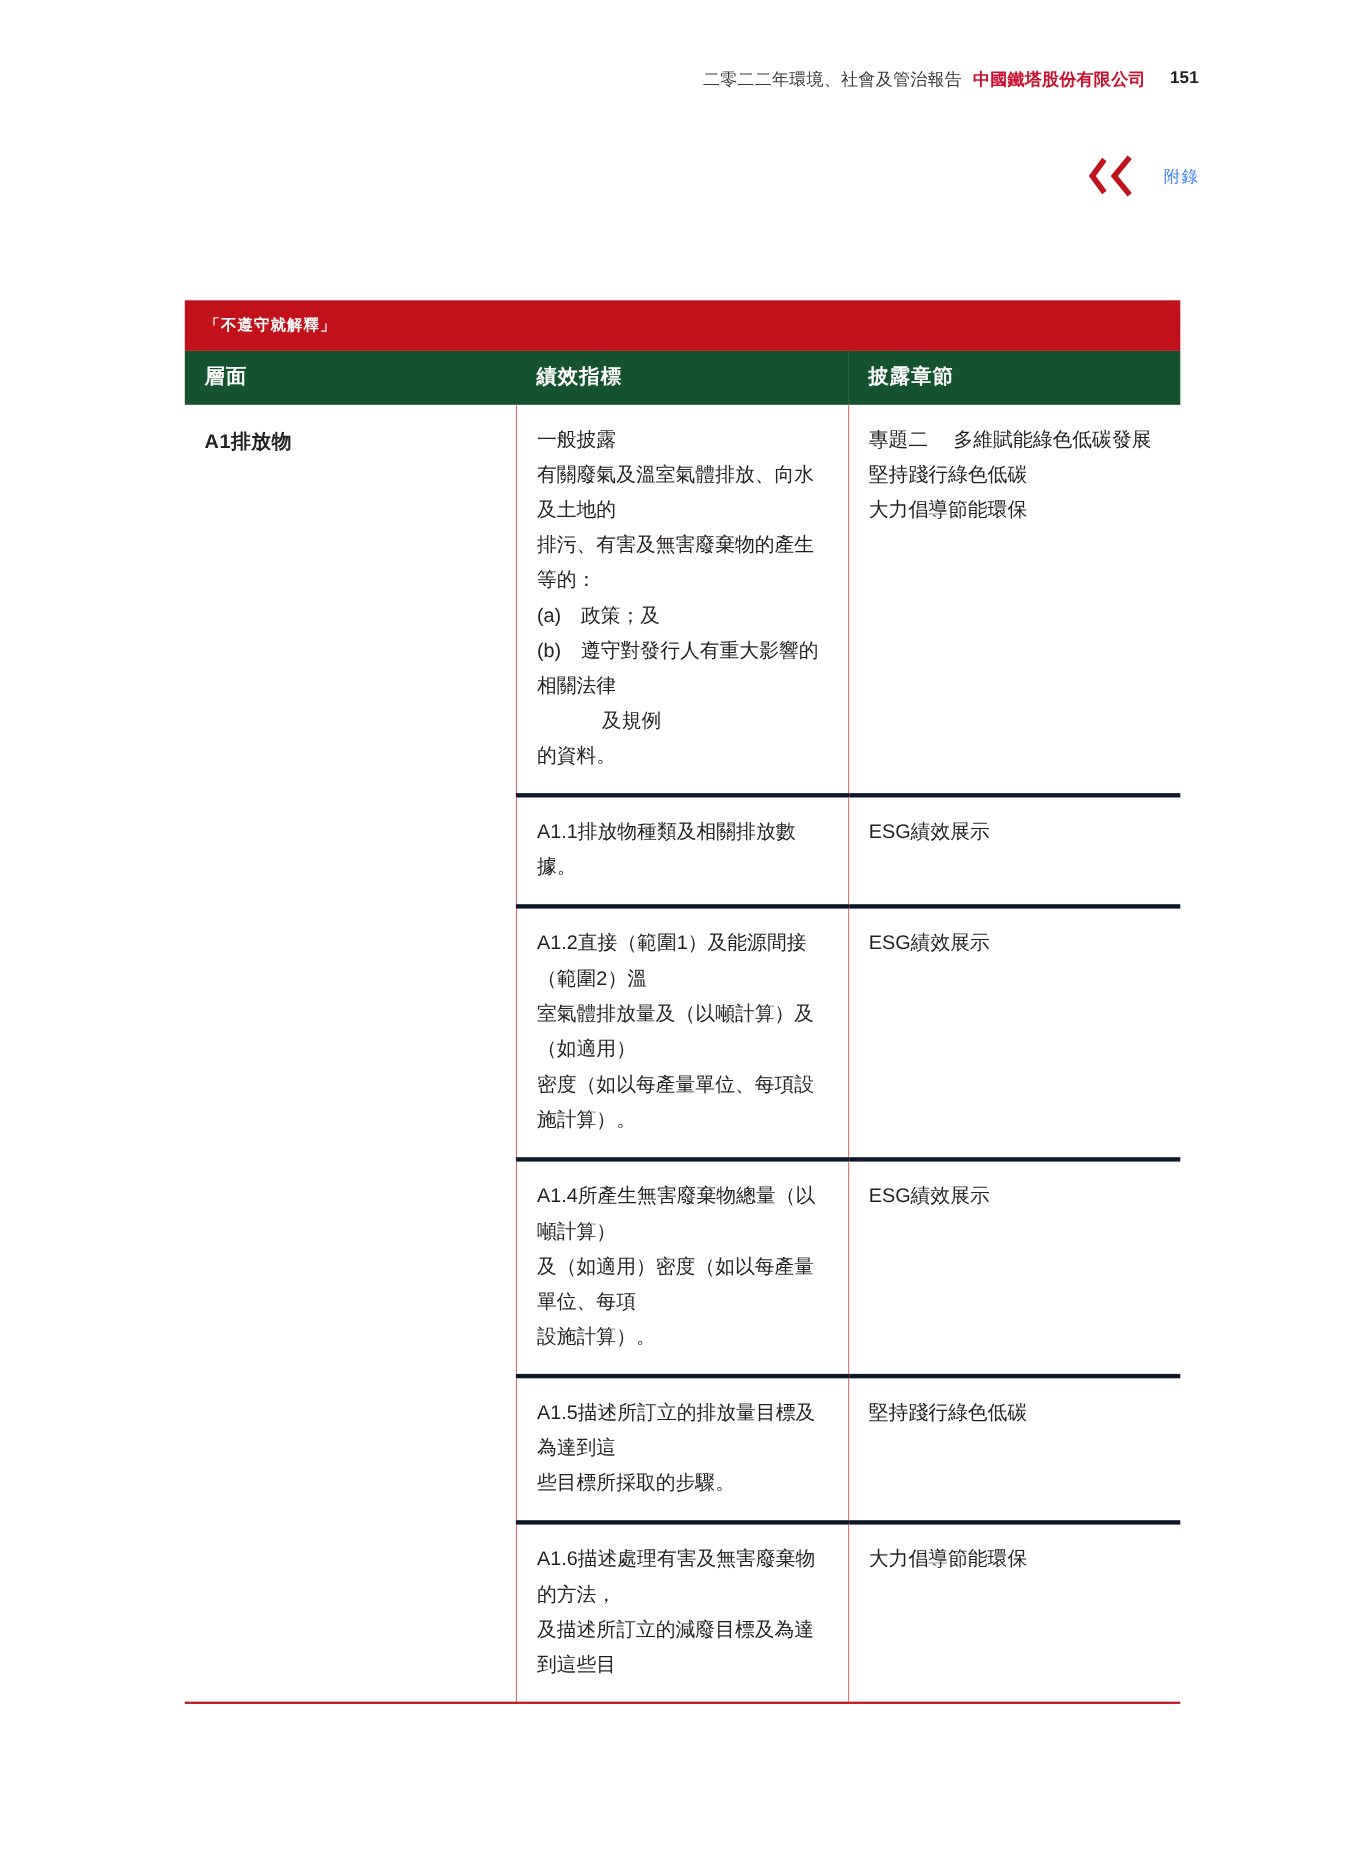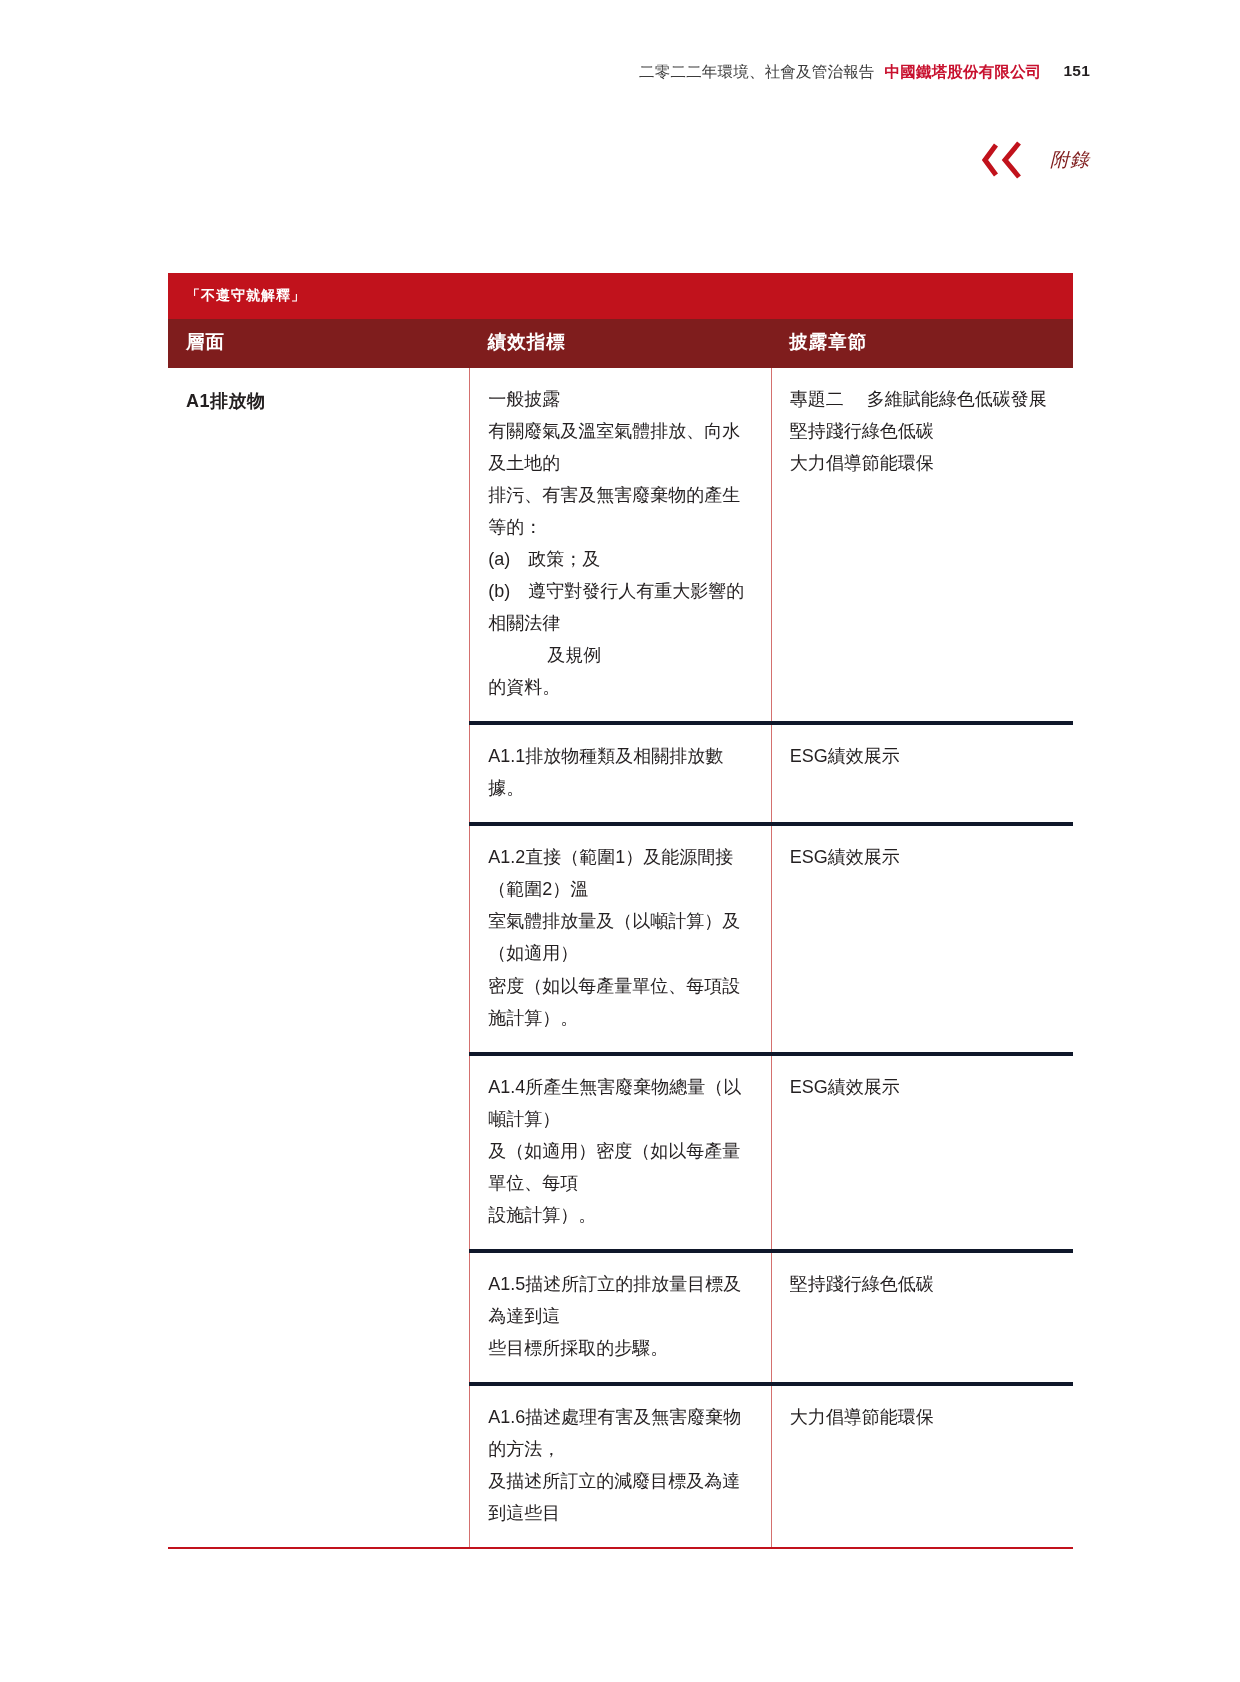--- a/index.html
+++ b/index.html
@@ -53,24 +53,23 @@
   }
   .chevrons {
     display: flex;
     align-items: center;
     gap: 2px;
   }
   .chev {
     display: block;
   }
   .section-title {
-    font-size: 19px;
-    color: #7f1d1d;
+    font-size: 15px;
+    color: #3b82f6;
     letter-spacing: 1px;
-    font-style: italic;
   }
 
   
   .doc-table {
     position: absolute;
     left: 168px;
     top: 273px;
     width: 905px;
     border-collapse: collapse;
     table-layout: fixed;
@@ -83,21 +82,21 @@
 
   .banner-row td {
     background: #c1121c;
     color: #ffffff;
     font-size: 14px;
     font-weight: bold;
     padding: 14px 18px 14px 18px;
     letter-spacing: 1px;
   }
   .head-row td {
-    background: #7f1d1d;
+    background: #14532d;
     color: #ffffff;
     font-size: 18.5px;
     font-weight: bold;
     padding: 10px 18px 14px 18px;
     letter-spacing: 1px;
   }
   .head-row td.c1 { width: 130px; }
   .head-row td.c2 { width: 420px; }
   .head-row td.c3 { width: 355px; }
 

